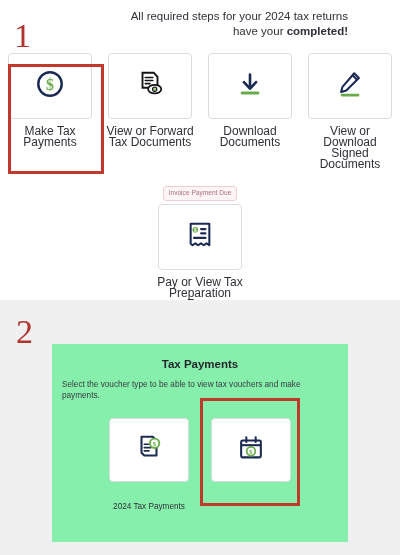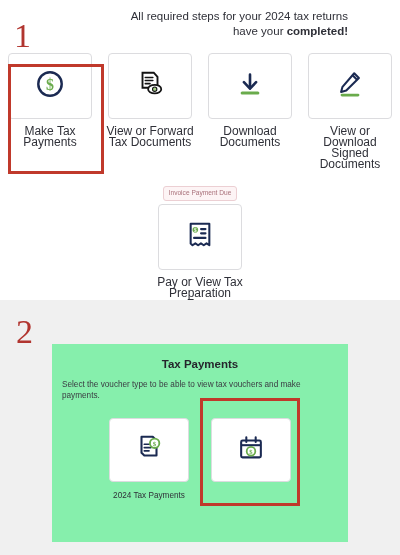--- a/index.html
+++ b/index.html
@@ -175,21 +175,21 @@
     height: 64px;
     border: 1px solid #dcdcdf;
     border-radius: 4px;
     background: #ffffff;
     display: flex;
     align-items: center;
     justify-content: center;
     box-sizing: border-box;
   }
   .panel-label {
-    margin-top: 8px;
+    margin-top: 19px;
     text-align: center;
     font-size: 8.2px;
     line-height: 11px;
     color: #2f3038;
     width: 96px;
   }
 
   .icon { display: block; }
 </style>
 </head>

